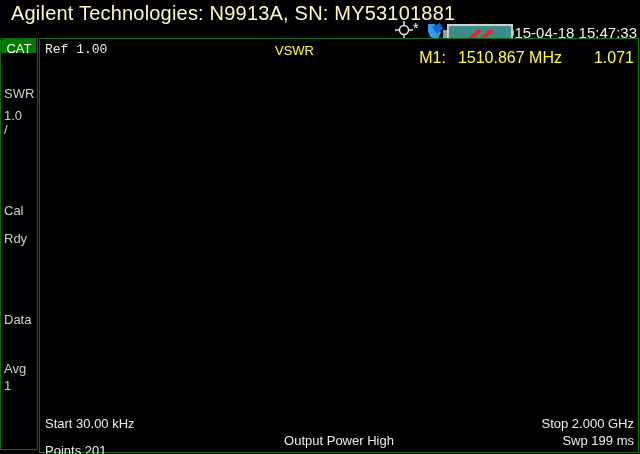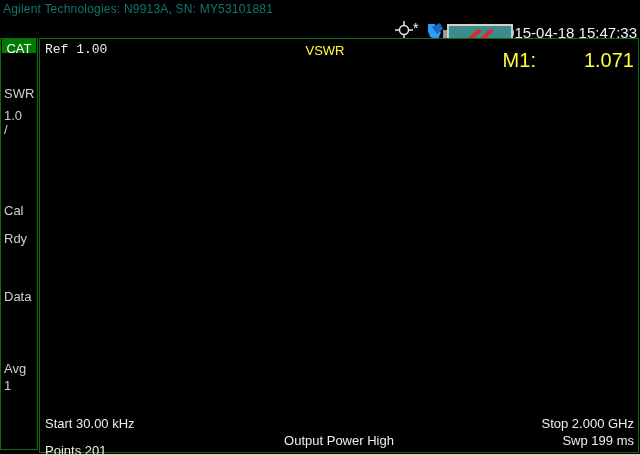--- a/index.html
+++ b/index.html
@@ -1,33 +1,33 @@
 <!DOCTYPE html>
 <html><head>
 <meta charset="utf-8">
 <style>
   html,body{margin:0;padding:0;background:#000;}
   body{width:640px;height:454px;position:relative;overflow:hidden;
        font-family:"Liberation Sans","DejaVu Sans",sans-serif;}
   .abs{position:absolute;}
-  #title{left:3px;top:2px;font-size:12px;color:#0f766e;letter-spacing:0.2px;}
+  #title{left:11px;top:2px;font-size:20px;color:#fef9c3;letter-spacing:0.2px;}
   #datetime{top:24px;right:3px;font-size:15px;color:#f2f2f2;}
   #gps-star{left:413px;top:20px;font-size:14px;color:#fff;}
   
   #sidebar{left:0;top:38px;width:38px;height:412px;border:1px solid #0c6e0c;box-sizing:border-box;background:#000;}
   #cat-tab{left:2px;top:39px;width:34px;height:14px;background:#007a00;color:#fff;
            font-size:13px;text-align:center;line-height:19px;}
   .side-item{left:4px;font-size:13px;color:#cfcfcf;}
   
   #main{left:39px;top:38px;width:600px;height:415px;border:1px solid #0c6e0c;box-sizing:border-box;background:#000;}
   #ref-label{left:45px;top:42px;font-size:13px;color:#ededed;font-family:Liberation Mono, monospace;}
-  #trace-title{left:275px;top:43px;width:100px;text-align:center;font-size:13px;color:#ffff3a;}
-  #marker-readout{top:49px;right:6px;font-size:20px;color:#ffff3a;display:flex;align-items:baseline;}
+  #trace-title{left:275px;top:43px;width:100px;font-size:13px;color:#ffff3a;}
+  #marker-readout{top:49px;right:6px;font-size:16px;color:#ffff3a;display:flex;align-items:baseline;}
   #marker-readout .freq{margin-left:12px;}
-  #marker-readout .val{margin-left:48px;}
+  #marker-readout .val{margin-left:32px;}
   .footer{font-size:13px;color:#ededed;text-align:center;}
   #start-label{left:45px;top:416px;}
   #stop-label{top:416px;right:6px;}
   #points-label{left:45px;top:443px;}
   #power-label{left:39px;top:433px;width:600px;text-align:center;}
   #sweep-label{top:433px;right:6px;}
   svg{position:absolute;left:0;top:0;}
 </style>
 </head>
 <body>
@@ -109,29 +109,30 @@
     </g>
 </svg>
 
 <div class="abs" id="sidebar"></div>
 <div class="abs" id="cat-tab">CAT</div>
 <div class="abs side-item" style="top:86px">SWR</div>
 <div class="abs side-item" style="top:108px">1.0</div>
 <div class="abs side-item" style="top:122px">/</div>
 <div class="abs side-item" style="top:203px">Cal</div>
 <div class="abs side-item" style="top:231px">Rdy</div>
-<div class="abs side-item" style="top:289px">Data</div>
+<div class="abs side-item" style="top:312px">Data</div>
 <div class="abs side-item" style="top:361px">Avg</div>
 <div class="abs side-item" style="top:378px">1</div>
 
 <div class="abs" id="main"></div>
 <div class="abs" id="ref-label">Ref 1.00</div>
 <div class="abs" id="trace-title">VSWR</div>
 <div class="abs" id="marker-readout">
   <span>M1:</span>
+  <span class="freq">1510.867 MHz</span>
   <span class="val">1.071</span>
 </div>
 
 <div class="abs footer" id="start-label">Start 30.00 kHz</div>
 <div class="abs footer" id="stop-label">Stop 2.000 GHz</div>
 <div class="abs footer" id="points-label">Points 201</div>
 <div class="abs footer" id="power-label">Output Power High</div>
 <div class="abs footer" id="sweep-label">Swp 199 ms</div>
 
 </body></html>

